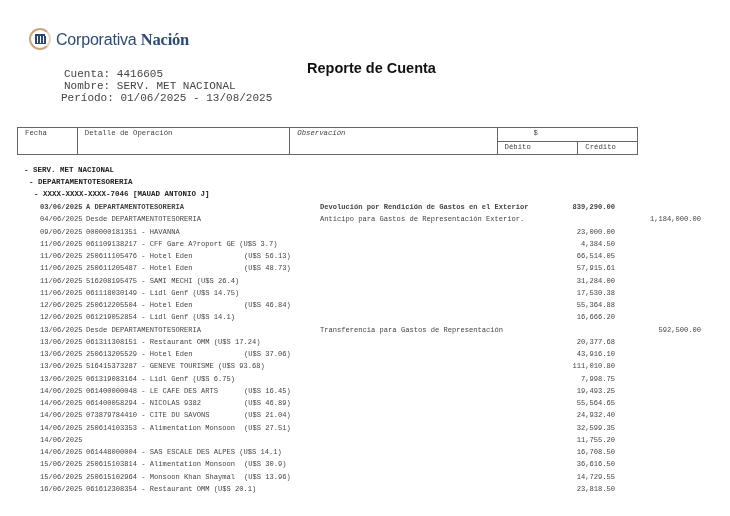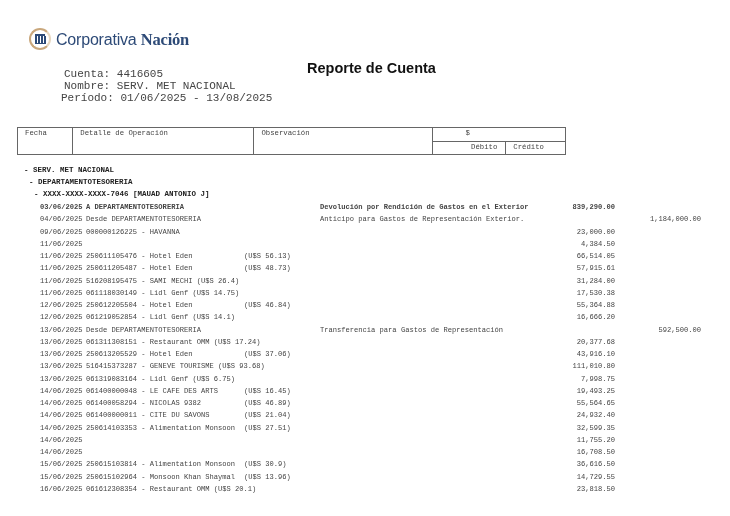--- a/index.html
+++ b/index.html
@@ -7,23 +7,23 @@
     .logo { position: absolute; left: 29px; top: 28px; display: flex; align-items: flex-end; }
     .logo-mark { width: 22px; height: 22px; border-radius: 50%; border: 2px solid #c9a77c; border-right-color: #e6d6bf; box-sizing: border-box; display: flex; align-items: center; justify-content: center; position: relative; }
     .logo-mark .bars { display: flex; gap: 1px; align-items: flex-end; margin-top: 1px; }
     .logo-mark .bars span { display: block; width: 2px; height: 8px; background: #2d4a77; }
     .logo-mark .base { position: absolute; bottom: 4px; left: 4px; right: 4px; height: 1.5px; background: #2d4a77; }
     .logo-mark .top { position: absolute; top: 4px; left: 4px; right: 4px; height: 1.5px; background: #2d4a77; }
     .logo-text { margin-left: 5px; font-family: "Liberation Sans", "DejaVu Sans", sans-serif; font-size: 16px; color: #2d4a77; letter-spacing: -0.2px; }
     .logo-text b { font-family: "Liberation Serif", "DejaVu Serif", serif; font-weight: bold; font-size: 16.5px; }
     .title { position: absolute; left: 307px; top: 36px; font-family: "Liberation Sans", "DejaVu Sans", sans-serif; font-size: 14.5px; font-weight: bold; color: #111; margin-top: 24px; }
     .meta { position: absolute; font-size: 11px; color: #444; white-space: pre; }
-    table.hdr { position: absolute; left: 17px; top: 127px; width: 549px; height: 28px; border-collapse: collapse; font-size: 7.3px; color: #444; }
+    table.hdr { position: absolute; left: 17px; top: 127px; width: 621px; height: 28px; border-collapse: collapse; font-size: 7.3px; color: #444; }
     table.hdr td { border: 1px solid #666; padding: 1px 7px; vertical-align: top; }
-    table.hdr td.right { text-align: right; }
+    table.hdr td.right { text-align: left; }
     table.hdr td.center { text-align: center; }
     .grp { position: absolute; font-size: 7.5px; font-weight: bold; color: #222; white-space: pre; }
     .row { position: absolute; left: 0; width: 730px; height: 12px; font-size: 7.1px; color: #444; white-space: pre; }
     .row .c-fecha { position: absolute; left: 40px; }
     .row .c-det { position: absolute; left: 86px; }
     .row .c-usd { position: absolute; left: 244px; }
     .row .c-obs { position: absolute; left: 320px; }
     .row .c-deb { position: absolute; right: 115px; text-align: right; }
     .row .c-cre { position: absolute; right: 29px; text-align: right; }
   </style>
@@ -48,52 +48,52 @@
 
 <div class="meta" style="left:64px; top:68px;"><span>Cuenta:</span> <span>4416605</span></div>
 <div class="meta" style="left:64px; top:80px;"><span>Nombre:</span> <span>SERV. MET NACIONAL</span></div>
 <div class="meta" style="left:61px; top:92px;"><span>Período:</span> <span>01/06/2025 - 13/08/2025</span></div>
 
 <table class="hdr">
   <tbody>
       <tr style="height:13px;">
     <td rowspan="2" style="width:48px;">Fecha</td>
     <td rowspan="2" style="width:219px;">Detalle de Operación</td>
-    <td rowspan="2" style="width:212px;">Observación</td>
+    <td rowspan="2" style="width:212px;font-style:italic;">Observación</td>
     <td colspan="2" class="center" style="padding-right:70px;">$</td>
   </tr>
   <tr style="height:13px;">
     <td class="right" style="width:70px; padding-right:8px;">Débito</td>
     <td class="right" style="padding-right:21px;">Crédito</td>
   </tr>
 </tbody>
   </table>
 
 <div class="grp" style="left:24px; top:166px;">- SERV. MET NACIONAL</div>
 <div class="grp" style="left:29px; top:178px;">- DEPARTAMENTOTESORERIA</div>
 <div class="grp" style="left:34px; top:190px;">- XXXX-XXXX-XXXX-7046 [MAUAD ANTONIO J]</div>
 
 <div id="rows">
     <div class="row" style="top: 203px; font-weight: bold;"><span class="c-fecha">03/06/2025</span><span class="c-det">A DEPARTAMENTOTESORERIA</span><span class="c-usd"></span><span class="c-obs">Devolución por Rendición de Gastos en el Exterior</span><span class="c-deb">839,290.00</span><span class="c-cre"></span></div>
     <div class="row" style="top: 215.26px;"><span class="c-fecha">04/06/2025</span><span class="c-det">Desde DEPARTAMENTOTESORERIA</span><span class="c-usd"></span><span class="c-obs">Anticipo para Gastos de Representación Exterior.</span><span class="c-deb"></span><span class="c-cre">1,184,000.00</span></div>
-    <div class="row" style="top: 227.52px;"><span class="c-fecha">09/06/2025</span><span class="c-det">000000126225 - HAVANNA</span><span class="c-usd"></span><span class="c-obs"></span><span class="c-deb">23,000.00</span><span class="c-cre"></span></div>
-    <div class="row" style="top: 239.78px;"><span class="c-fecha">11/06/2025</span><span class="c-usd"></span><span class="c-obs"></span><span class="c-deb">4,384.50</span><span class="c-cre"></span></div>
+    <div class="row" style="top: 227.52px;"><span class="c-fecha">09/06/2025</span><span class="c-det">000000181351 - HAVANNA</span><span class="c-usd"></span><span class="c-obs"></span><span class="c-deb">23,000.00</span><span class="c-cre"></span></div>
+    <div class="row" style="top: 239.78px;"><span class="c-fecha">11/06/2025</span><span class="c-det">061109138217 - CFF Gare A?roport GE (U$S 3.7)</span><span class="c-usd"></span><span class="c-obs"></span><span class="c-deb">4,384.50</span><span class="c-cre"></span></div>
     <div class="row" style="top: 252.04px;"><span class="c-fecha">11/06/2025</span><span class="c-det">250611105476 - Hotel Eden</span><span class="c-usd">(U$S 56.13)</span><span class="c-obs"></span><span class="c-deb">66,514.05</span><span class="c-cre"></span></div>
     <div class="row" style="top: 264.3px;"><span class="c-fecha">11/06/2025</span><span class="c-det">250611205487 - Hotel Eden</span><span class="c-usd">(U$S 48.73)</span><span class="c-obs"></span><span class="c-deb">57,915.61</span><span class="c-cre"></span></div>
     <div class="row" style="top: 276.56px;"><span class="c-fecha">11/06/2025</span><span class="c-det">516208195475 - SAMI MECHI (U$S 26.4)</span><span class="c-usd"></span><span class="c-obs"></span><span class="c-deb">31,284.00</span><span class="c-cre"></span></div>
     <div class="row" style="top: 288.82px;"><span class="c-fecha">11/06/2025</span><span class="c-det">061118030149 - Lidl Genf (U$S 14.75)</span><span class="c-usd"></span><span class="c-obs"></span><span class="c-deb">17,530.38</span><span class="c-cre"></span></div>
     <div class="row" style="top: 301.08px;"><span class="c-fecha">12/06/2025</span><span class="c-det">250612205504 - Hotel Eden</span><span class="c-usd">(U$S 46.84)</span><span class="c-obs"></span><span class="c-deb">55,364.88</span><span class="c-cre"></span></div>
     <div class="row" style="top: 313.34px;"><span class="c-fecha">12/06/2025</span><span class="c-det">061219052854 - Lidl Genf (U$S 14.1)</span><span class="c-usd"></span><span class="c-obs"></span><span class="c-deb">16,666.20</span><span class="c-cre"></span></div>
     <div class="row" style="top: 325.6px;"><span class="c-fecha">13/06/2025</span><span class="c-det">Desde DEPARTAMENTOTESORERIA</span><span class="c-usd"></span><span class="c-obs">Transferencia para Gastos de Representación</span><span class="c-deb"></span><span class="c-cre">592,500.00</span></div>
     <div class="row" style="top: 337.86px;"><span class="c-fecha">13/06/2025</span><span class="c-det">061311308151 - Restaurant OMM (U$S 17.24)</span><span class="c-usd"></span><span class="c-obs"></span><span class="c-deb">20,377.68</span><span class="c-cre"></span></div>
     <div class="row" style="top: 350.12px;"><span class="c-fecha">13/06/2025</span><span class="c-det">250613205529 - Hotel Eden</span><span class="c-usd">(U$S 37.06)</span><span class="c-obs"></span><span class="c-deb">43,916.10</span><span class="c-cre"></span></div>
     <div class="row" style="top: 362.38px;"><span class="c-fecha">13/06/2025</span><span class="c-det">516415373287 - GENEVE TOURISME (U$S 93.68)</span><span class="c-usd"></span><span class="c-obs"></span><span class="c-deb">111,010.80</span><span class="c-cre"></span></div>
     <div class="row" style="top: 374.64px;"><span class="c-fecha">13/06/2025</span><span class="c-det">061319083164 - Lidl Genf (U$S 6.75)</span><span class="c-usd"></span><span class="c-obs"></span><span class="c-deb">7,998.75</span><span class="c-cre"></span></div>
     <div class="row" style="top: 386.9px;"><span class="c-fecha">14/06/2025</span><span class="c-det">061400000048 - LE CAFE DES ARTS</span><span class="c-usd">(U$S 16.45)</span><span class="c-obs"></span><span class="c-deb">19,493.25</span><span class="c-cre"></span></div>
     <div class="row" style="top: 399.16px;"><span class="c-fecha">14/06/2025</span><span class="c-det">061400058294 - NICOLAS 9382</span><span class="c-usd">(U$S 46.89)</span><span class="c-obs"></span><span class="c-deb">55,564.65</span><span class="c-cre"></span></div>
-    <div class="row" style="top: 411.42px;"><span class="c-fecha">14/06/2025</span><span class="c-det">061400000011 - CITE DU SAVONS</span><span class="c-usd">(U$S 21.04)</span><span class="c-obs"></span><span class="c-deb">24,932.40</span><span class="c-cre"></span></div>
+    <div class="row" style="top: 411.42px;"><span class="c-fecha">14/06/2025</span><span class="c-det">073879784410 - CITE DU SAVONS</span><span class="c-usd">(U$S 21.04)</span><span class="c-obs"></span><span class="c-deb">24,932.40</span><span class="c-cre"></span></div>
     <div class="row" style="top: 423.68px;"><span class="c-fecha">14/06/2025</span><span class="c-det">250614103353 - Alimentation Monsoon</span><span class="c-usd">(U$S 27.51)</span><span class="c-obs"></span><span class="c-deb">32,599.35</span><span class="c-cre"></span></div>
     <div class="row" style="top: 435.94px;"><span class="c-fecha">14/06/2025</span><span class="c-usd"></span><span class="c-obs"></span><span class="c-deb">11,755.20</span><span class="c-cre"></span></div>
-    <div class="row" style="top: 448.2px;"><span class="c-fecha">14/06/2025</span><span class="c-usd"></span><span class="c-obs"></span><span class="c-deb">16,708.50</span><span class="c-cre"></span></div>
+    <div class="row" style="top: 448.2px;"><span class="c-fecha">14/06/2025</span><span class="c-det">061448000004 - SAS ESCALE DES ALPES (U$S 14.1)</span><span class="c-usd"></span><span class="c-obs"></span><span class="c-deb">16,708.50</span><span class="c-cre"></span></div>
     <div class="row" style="top: 460.46px;"><span class="c-fecha">15/06/2025</span><span class="c-det">250615103814 - Alimentation Monsoon</span><span class="c-usd">(U$S 30.9)</span><span class="c-obs"></span><span class="c-deb">36,616.50</span><span class="c-cre"></span></div>
     <div class="row" style="top: 472.72px;"><span class="c-fecha">15/06/2025</span><span class="c-det">250615102964 - Monsoon Khan Shaymal</span><span class="c-usd">(U$S 13.96)</span><span class="c-obs"></span><span class="c-deb">14,729.55</span><span class="c-cre"></span></div>
     <div class="row" style="top: 484.98px;"><span class="c-fecha">16/06/2025</span><span class="c-det">061612308354 - Restaurant OMM (U$S 20.1)</span><span class="c-usd"></span><span class="c-obs"></span><span class="c-deb">23,818.50</span><span class="c-cre"></span></div>
   </div>
 
 </body></html>

